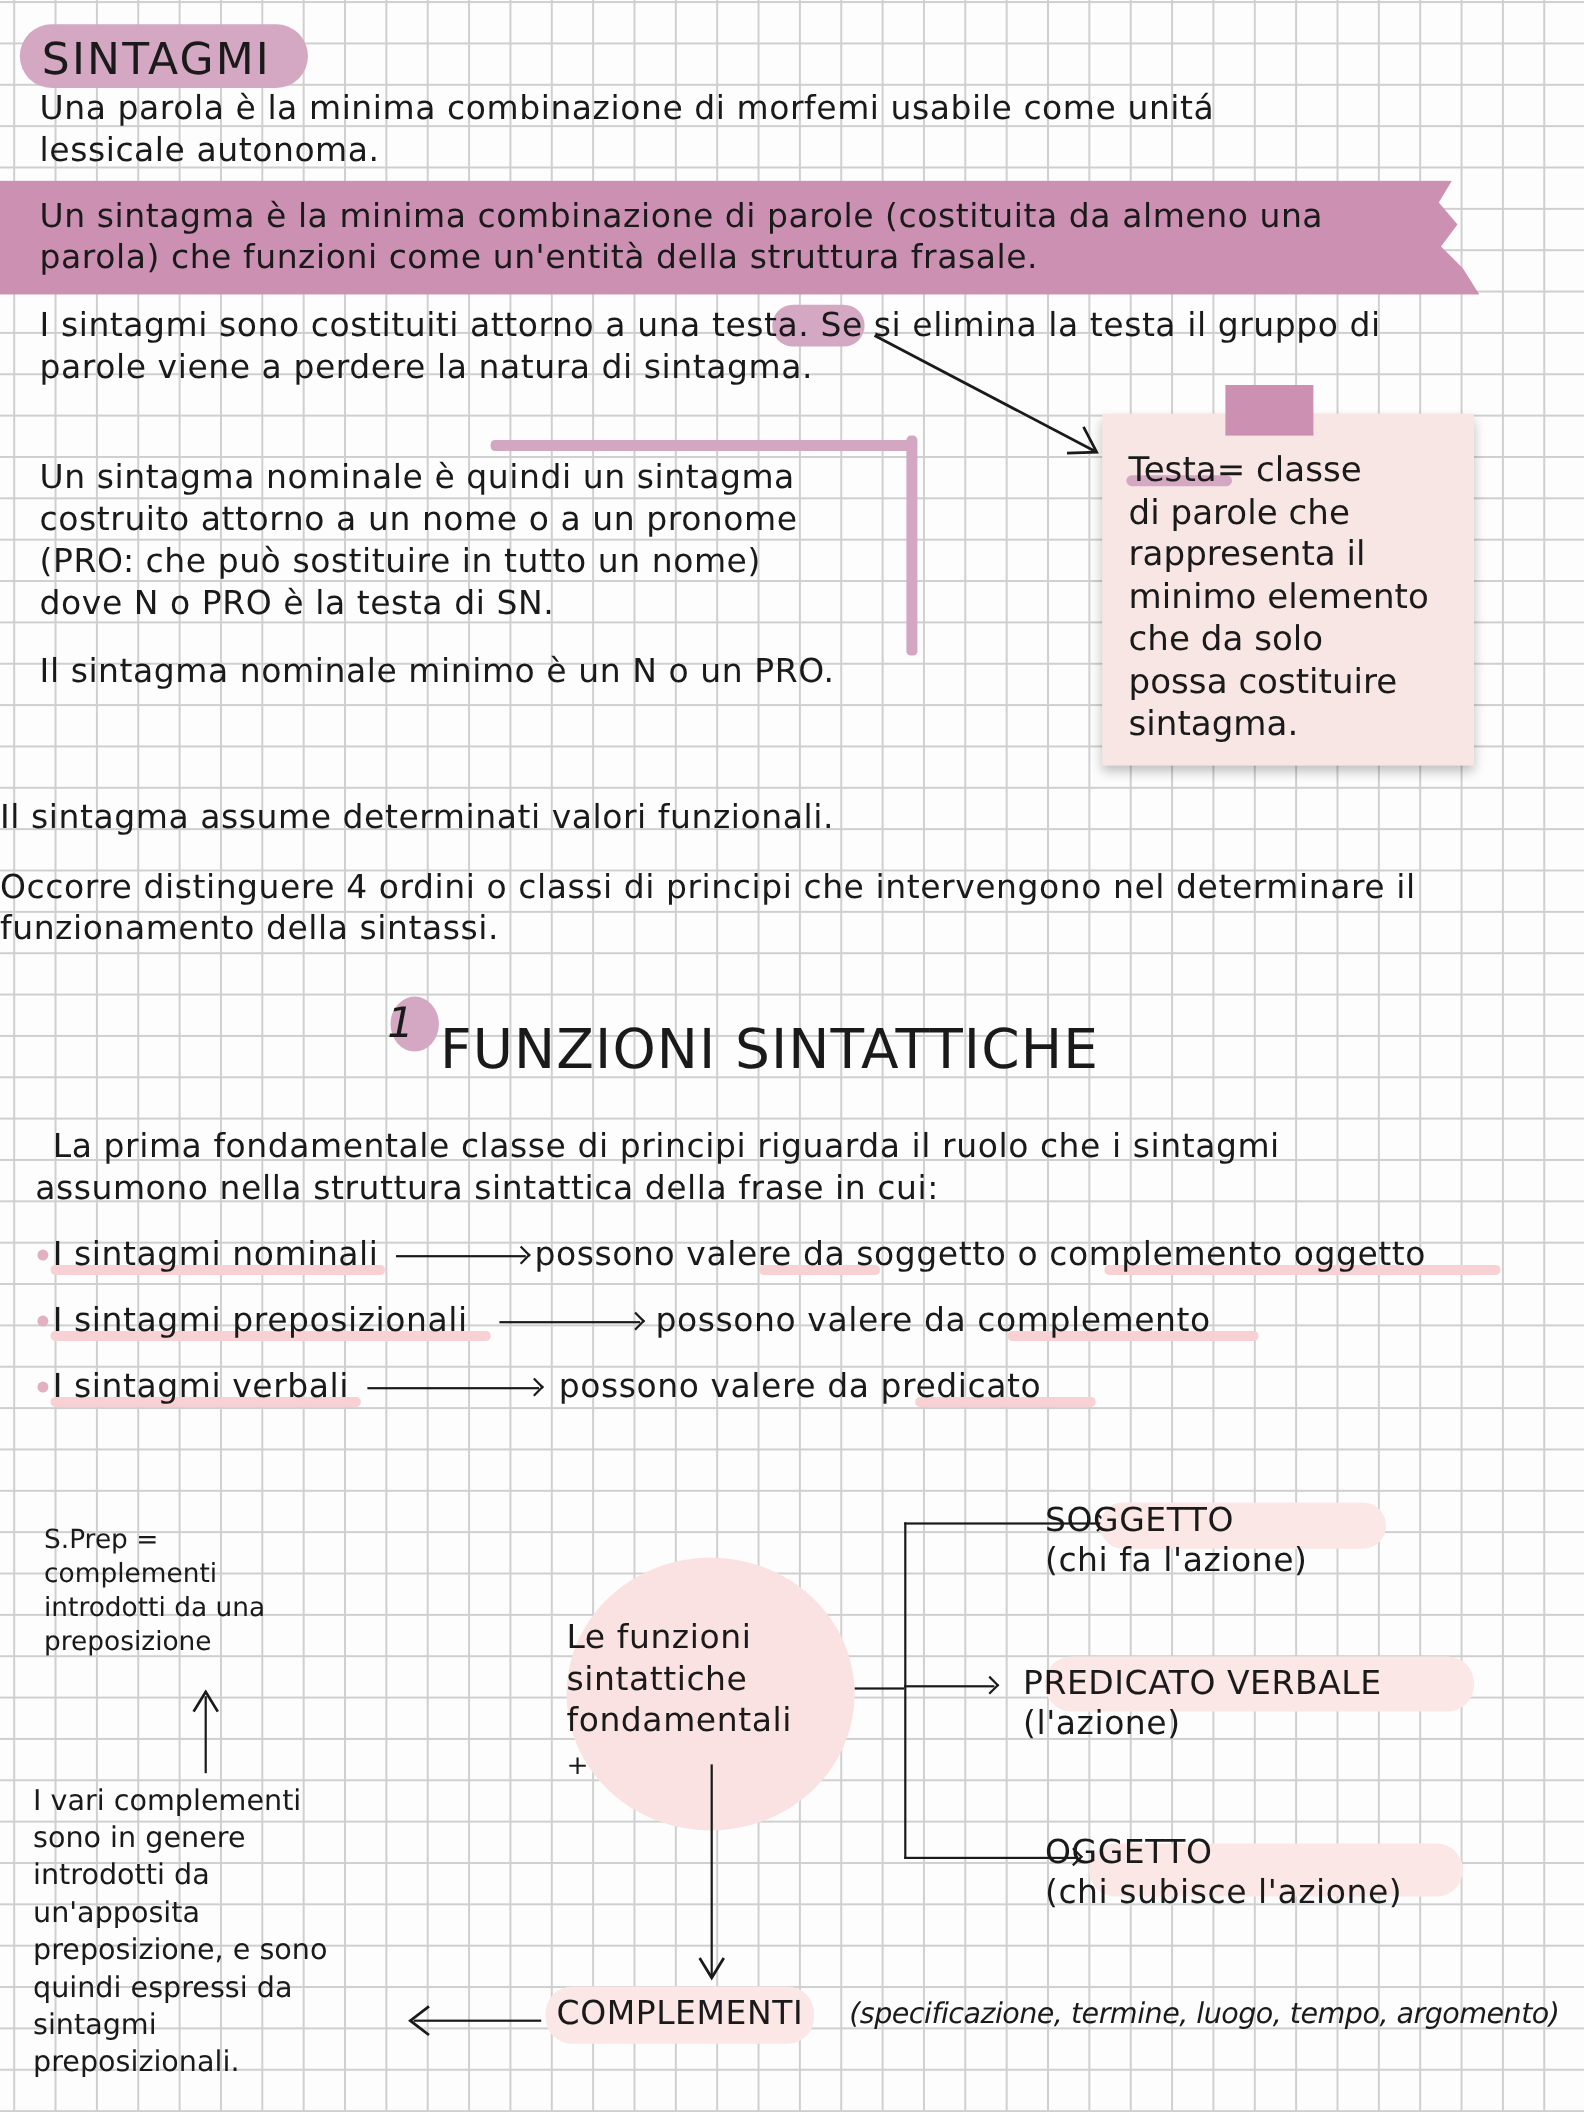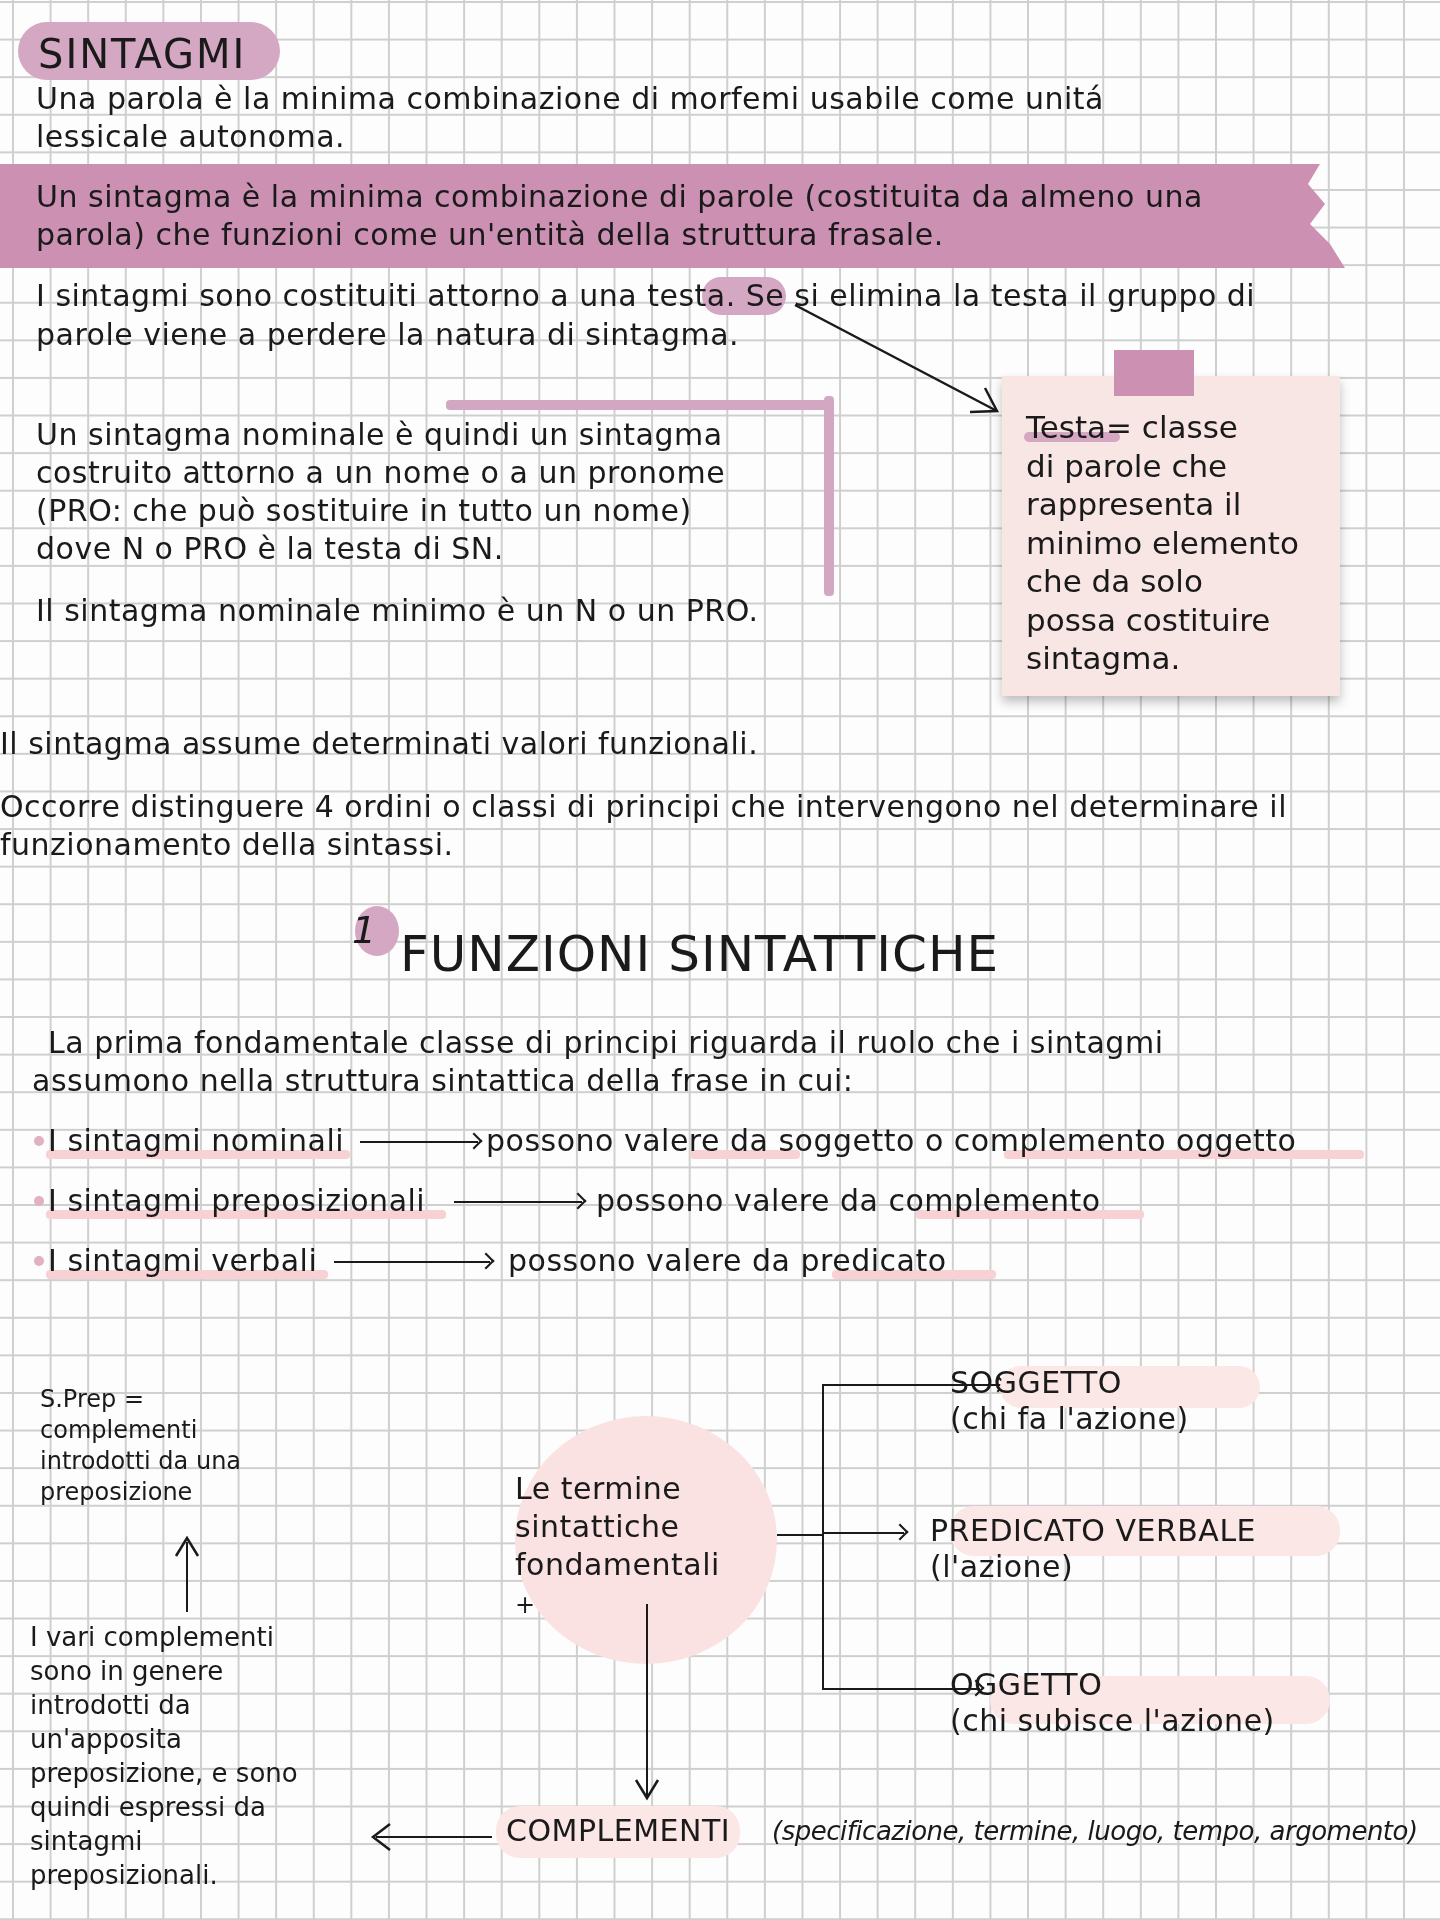--- a/index.html
+++ b/index.html
@@ -111,21 +111,21 @@
 <div class="abs t" style="left:596px;top:1182px;">possono valere da complemento</div>
 
 <div class="bullet" style="left:34px;top:1256px;"></div>
 <div class="ul-pink" style="left:46px;top:1270px;width:282px;"></div>
 <div class="ul-pink" style="left:832px;top:1270px;width:164px;"></div>
 <div class="abs t" style="left:48px;top:1242px;">I sintagmi verbali</div>
 <div class="arrow-line" style="left:334px;top:1261px;width:156px;"></div>
 <div class="abs t" style="left:508px;top:1242px;">possono valere da predicato</div>
 
 <div class="abs circle"></div>
-<div class="abs t center" style="left:515px;width:262px;top:1470px;">Le termine</div>
+<div class="abs t center" style="left:515px;width:262px;top:1470px;">Le funzioni</div>
 <div class="abs t center" style="left:515px;width:262px;top:1508px;">sintattiche</div>
 <div class="abs t center" style="left:515px;width:262px;top:1546px;">fondamentali</div>
 <div class="abs t center" style="left:515px;width:262px;top:1586px;font-size:24px;">+</div>
 
 <div class="hline" style="left:777px;top:1534px;width:45px;"></div>
 <div class="vline" style="left:822px;top:1384px;height:306px;"></div>
 <div class="arrow-line" style="left:822px;top:1384px;width:180px;"></div>
 <div class="arrow-line" style="left:822px;top:1532px;width:82px;"></div>
 <div class="arrow-line" style="left:822px;top:1688px;width:158px;"></div>
 

